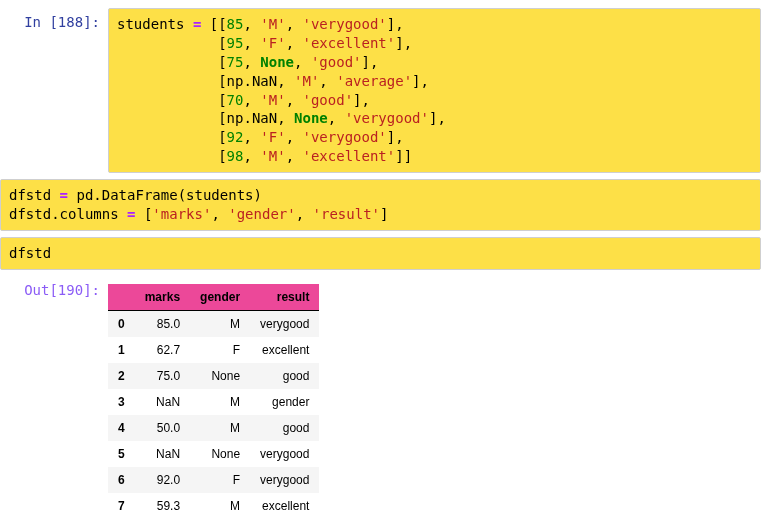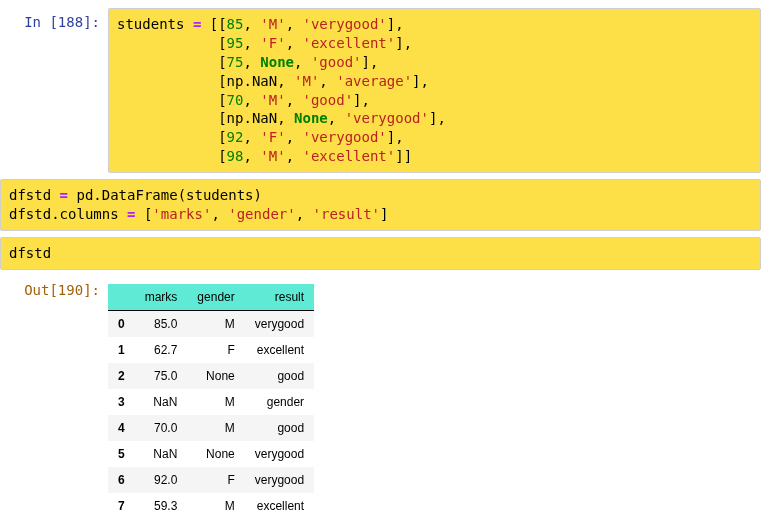--- a/index.html
+++ b/index.html
@@ -18,21 +18,21 @@
   .prompt {
     width: 100px;
     min-width: 100px;
     text-align: right;
     font-family: monospace;
     font-size: 14px;
     padding: 6px 8px 0 0;
     flex-shrink: 0;
   }
   .prompt.in { color: #303F9F; }
-  .prompt.out { color: #a16207; }
+  .prompt.out { color: #8b5cf6; }
   .input-area {
     flex: 1;
     background: #fde047;
     border: 1px solid #cfcfcf;
     border-radius: 2px;
     padding: 6px 8px;
     font-family: monospace;
     font-size: 14px;
     white-space: pre;
     line-height: 1.35;
@@ -56,22 +56,22 @@
     border-collapse: collapse;
     font-size: 12px;
     margin-top: 4px;
   }
   table.dataframe th, table.dataframe td {
     text-align: right;
     padding: 6px 10px;
   }
   table.dataframe thead th {
     border-bottom: 1px solid #000;
-    font-weight: normal;
-    background: #5eead4;
+    font-weight: bold;
+    background: #ec4899;
   }
   table.dataframe tbody th {
     font-weight: bold;
     background: #fff;
   }
   table.dataframe tbody tr:nth-child(odd) td,
   table.dataframe tbody tr:nth-child(odd) th {
     background: #f5f5f5;
   }
   
@@ -135,21 +135,21 @@
             <td>good</td>
           </tr>
           <tr>
             <th>3</th>
             <td>NaN</td>
             <td>M</td>
             <td>gender</td>
           </tr>
           <tr>
             <th>4</th>
-            <td>70.0</td>
+            <td>50.0</td>
             <td>M</td>
             <td>good</td>
           </tr>
           <tr>
             <th>5</th>
             <td>NaN</td>
             <td>None</td>
             <td>verygood</td>
           </tr>
           <tr>

